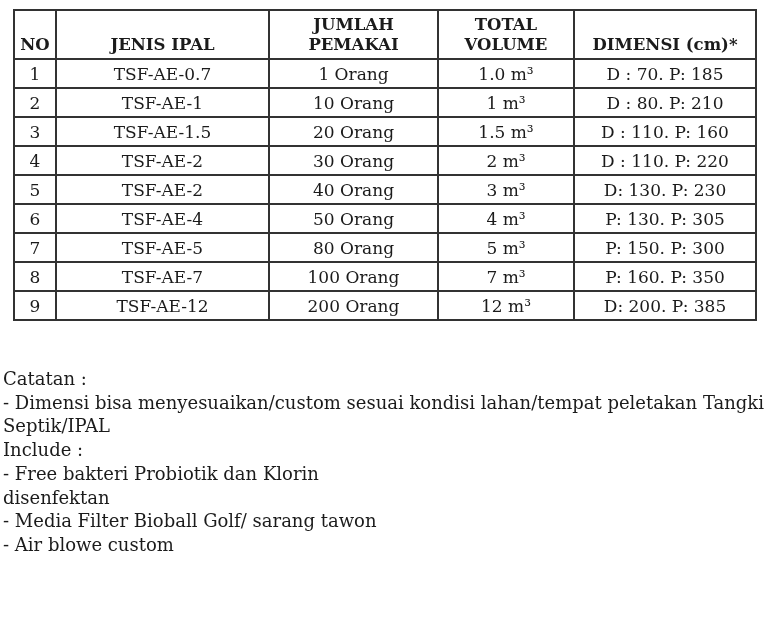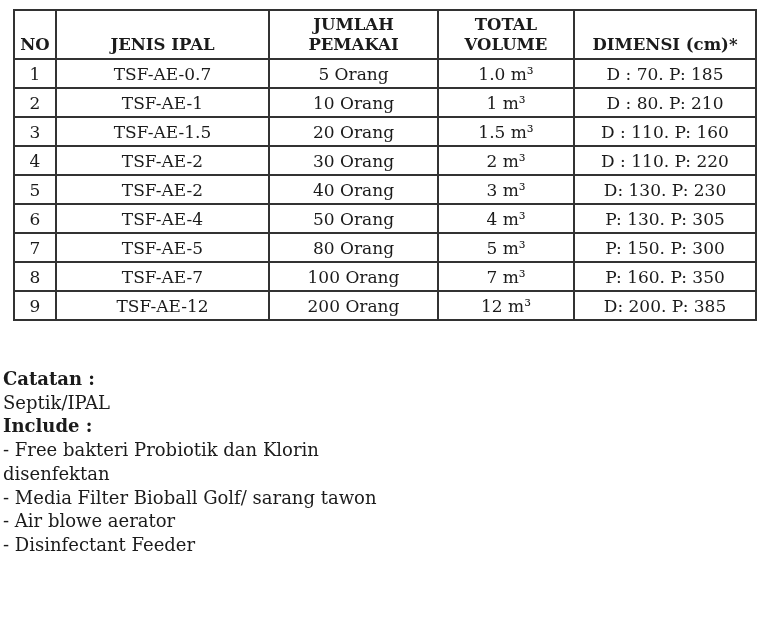--- a/index.html
+++ b/index.html
@@ -50,21 +50,21 @@
   }
   .notes {
     position: absolute;
     left: 3px;
     top: 367px;
     width: 765px;
     font-size: 18px;
     line-height: 23.7px;
   }
   .notes .line { white-space: nowrap; }
-  .notes .line.bold { font-weight: bold; }
+  .notes .line.bold { font-weight: normal; }
 </style>
 </head>
 <body>
 
 <div class="page">
 
   <table class="ipal-table">
     <colgroup>
       <col class="c0">
         <col class="c1">
@@ -80,21 +80,21 @@
 PEMAKAI</th>
           <th>TOTAL
 VOLUME</th>
           <th>DIMENSI (cm)*</th>
         </tr>
     </thead>
     <tbody>
         <tr>
           <td>1</td>
           <td>TSF-AE-0.7</td>
-          <td>5 Orang</td>
+          <td>1 Orang</td>
           <td>1.0 m³</td>
           <td>D : 70. P: 185</td>
         </tr>
         <tr>
           <td>2</td>
           <td>TSF-AE-1</td>
           <td>10 Orang</td>
           <td>1 m³</td>
           <td>D : 80. P: 210</td>
         </tr>
@@ -145,22 +145,22 @@
           <td>TSF-AE-12</td>
           <td>200 Orang</td>
           <td>12 m³</td>
           <td>D: 200. P: 385</td>
         </tr>
       </tbody>
   </table>
 
   <div class="notes">
       <div class="line bold">Catatan :</div>
+      <div class="line">- Dimensi bisa menyesuaikan/custom sesuai kondisi lahan/tempat peletakan Tangki</div>
       <div class="line">Septik/IPAL</div>
       <div class="line bold">Include :</div>
       <div class="line">- Free bakteri Probiotik dan Klorin</div>
       <div class="line">disenfektan</div>
       <div class="line">- Media Filter Bioball Golf/ sarang tawon</div>
-      <div class="line">- Air blowe aerator</div>
-      <div class="line">- Disinfectant Feeder</div>
+      <div class="line">- Air blowe custom</div>
     </div>
 
 </div>
 
 </body></html>

